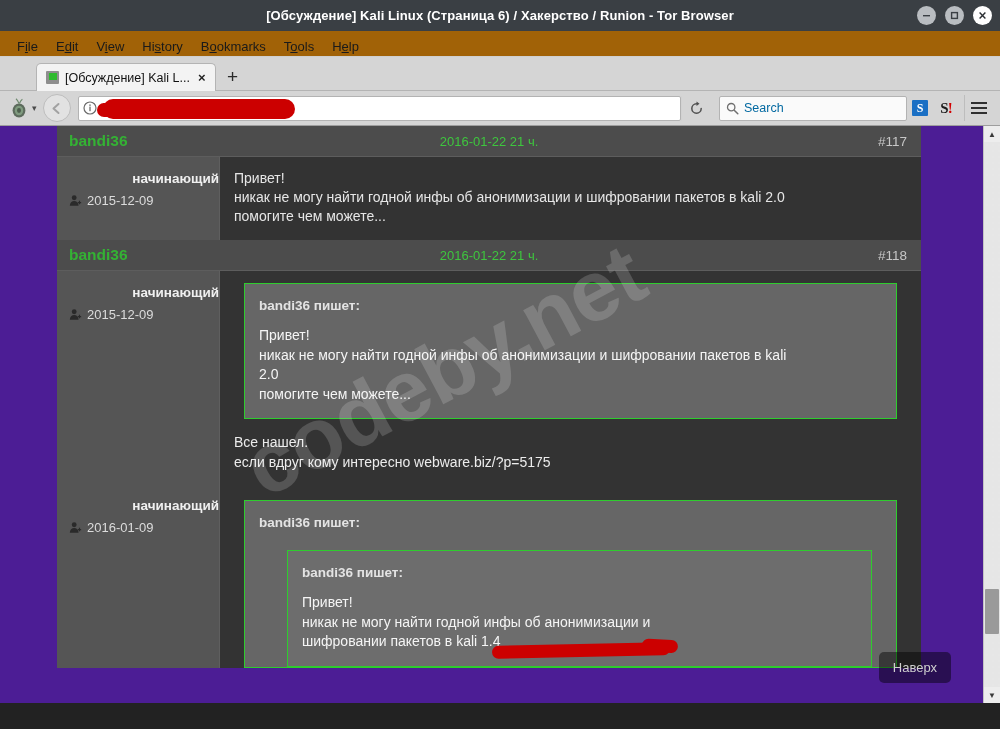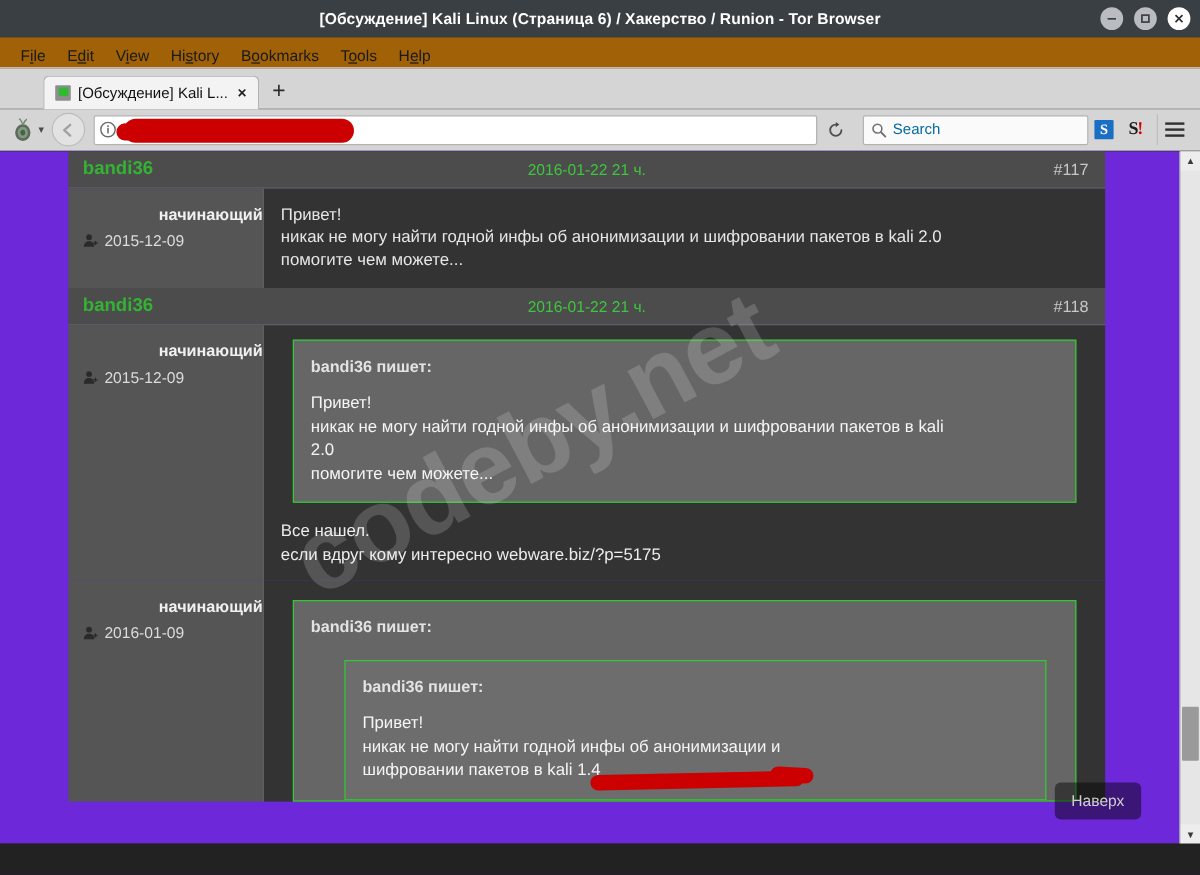--- a/index.html
+++ b/index.html
@@ -167,21 +167,21 @@
 
   
   #viewport {
     flex: 1 1 auto; position: relative;
     background: #2b2b2b;
     overflow: hidden;
     display: flex;
   }
   #page {
     flex: 1 1 auto; position: relative;
-    background: #6d28d9;
+    background: #4c1d95;
     overflow: hidden;
   }
 
   
   .dots {
     background-image: radial-gradient(rgba(255,255,255,.035) 1px, transparent 1px);
     background-size: 6px 6px;
   }
 
   #forum {

